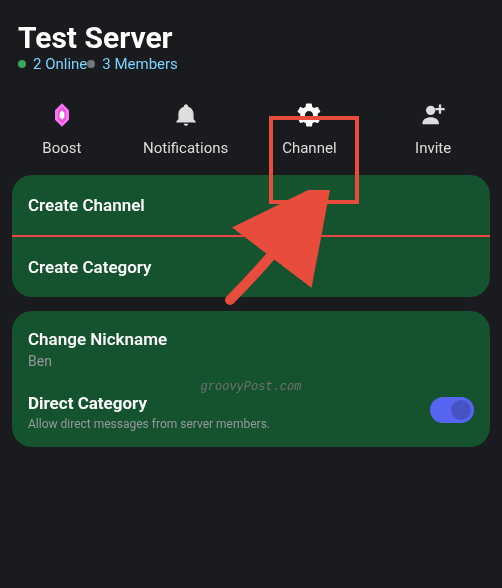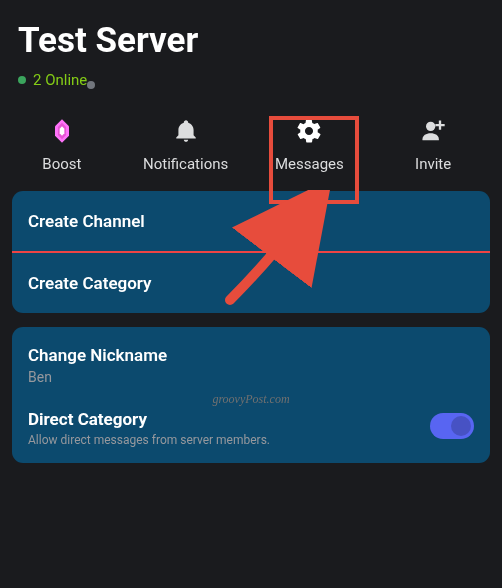--- a/index.html
+++ b/index.html
@@ -13,29 +13,29 @@
       width: 502px;
       height: 588px;
       overflow: hidden;
       position: relative;
     }
     .header {
       padding: 20px 18px 12px 18px;
     }
     .server-title {
       color: #ffffff;
-      font-size: 35px;
+      font-size: 30px;
       font-weight: 700;
-      margin-bottom: 10px;
+      margin-bottom: 0;
     }
     .status-row {
       display: flex;
-      align-items: flex-end;
+      align-items: flex-start;
       gap: 0;
-      color: #84cc16;
+      color: #7dd3fc;
       font-size: 15px;
     }
     .status-item {
       display: flex;
       align-items: center;
       gap: 7px;
     }
     .dot {
       width: 8px;
       height: 8px;
@@ -70,22 +70,22 @@
     .highlight-box {
       position: absolute;
       border: 4px solid #e74c3c;
       pointer-events: none;
       z-index: 10;
     }
     .content {
       padding: 0 12px;
     }
     .card {
-      background: #0c4a6e;
-      border-radius: 11px;
+      background: #14532d;
+      border-radius: 20px;
       margin-bottom: 14px;
       overflow: hidden;
     }
     .card-row {
       padding: 20px 16px;
       color: #ffffff;
       font-size: 17px;
       font-weight: 600;
       cursor: pointer;
     }
@@ -164,20 +164,21 @@
 
 <div class="header">
   <div class="server-title">Test Server</div>
   <div class="status-row">
     <div class="status-item">
       <span class="dot dot-online"></span>
       <span>2 Online</span>
     </div>
     <div class="status-item">
       <span class="dot dot-members"></span>
+      <span>3 Members</span>
     </div>
   </div>
 </div>
 
 <div class="action-bar">
   <div class="action-item">
     <div class="action-icon">
       <svg width="28" height="28" viewBox="0 0 24 24">
           <path fill="#ff73fa" d="M12 2 L18 8 L18 16 L12 22 L6 16 L6 8 Z"></path>
           <path fill="#e655d4" d="M12 5 L15.5 8.5 L15.5 15.5 L12 19 L8.5 15.5 L8.5 8.5 Z"></path>
@@ -193,21 +194,21 @@
         </svg>
     </div>
     <span class="action-label">Notifications</span>
   </div>
   <div class="action-item">
     <div class="action-icon">
       <svg width="28" height="28" viewBox="0 0 24 24" fill="#ffffff">
           <path d="M19.4 13c0-.3.1-.7.1-1s0-.7-.1-1l2.1-1.6c.2-.1.2-.4.1-.6l-2-3.5c-.1-.2-.4-.3-.6-.2l-2.5 1c-.5-.4-1.1-.7-1.7-1l-.4-2.6c0-.2-.2-.4-.5-.4h-4c-.2 0-.4.2-.5.4l-.4 2.7c-.6.2-1.2.6-1.7 1l-2.5-1c-.2-.1-.5 0-.6.2l-2 3.5c-.1.2-.1.5.1.6L4.6 11c0 .3-.1.7-.1 1s0 .7.1 1l-2.1 1.6c-.2.1-.2.4-.1.6l2 3.5c.1.2.4.3.6.2l2.5-1c.5.4 1.1.7 1.7 1l.4 2.6c0 .2.2.4.5.4h4c.2 0 .4-.2.5-.4l.4-2.6c.6-.2 1.2-.6 1.7-1l2.5 1c.2.1.5 0 .6-.2l2-3.5c.1-.2.1-.5-.1-.6L19.4 13zM12 15.5c-1.9 0-3.5-1.6-3.5-3.5s1.6-3.5 3.5-3.5 3.5 1.6 3.5 3.5-1.6 3.5-3.5 3.5z"></path>
         </svg>
     </div>
-    <span class="action-label">Messages</span>
+    <span class="action-label">Channel</span>
   </div>
   <div class="action-item">
     <div class="action-icon">
       <svg width="28" height="28" viewBox="0 0 24 24" fill="#dcddde">
           <circle cx="10" cy="8" r="4"></circle>
           <path d="M10 14c-4 0-7 2-7 5v1h14v-1c0-3-3-5-7-5z"></path>
           <path d="M19 3v3h3v2h-3v3h-2V8h-3V6h3V3h2z"></path>
         </svg>
     </div>
     <span class="action-label">Invite</span>
@@ -224,21 +225,21 @@
   </defs>
   <path d="M30,110 Q70,70 108,20" stroke="#e74c3c" stroke-width="10" fill="none" stroke-linecap="round" marker-end="url(#ah)"></path>
 </svg>
 
 <div class="content">
   <div class="card">
     <div class="card-row">Create Channel</div>
     <div class="card-row">Create Category</div>
   </div>
 
-  <div class="watermark" style="top:392px;">groovyPost.com</div>
+  <div class="watermark" style="top:380px;font-family:Liberation Mono, monospace;">groovyPost.com</div>
 
   <div class="card">
     <div class="nickname-row">
       <div class="nickname-title">Change Nickname</div>
       <div class="nickname-value">Ben</div>
     </div>
     <div class="dm-row">
       <div class="dm-text">
         <div class="dm-title">Direct Category</div>
         <div class="dm-desc">Allow direct messages from server members.</div>

